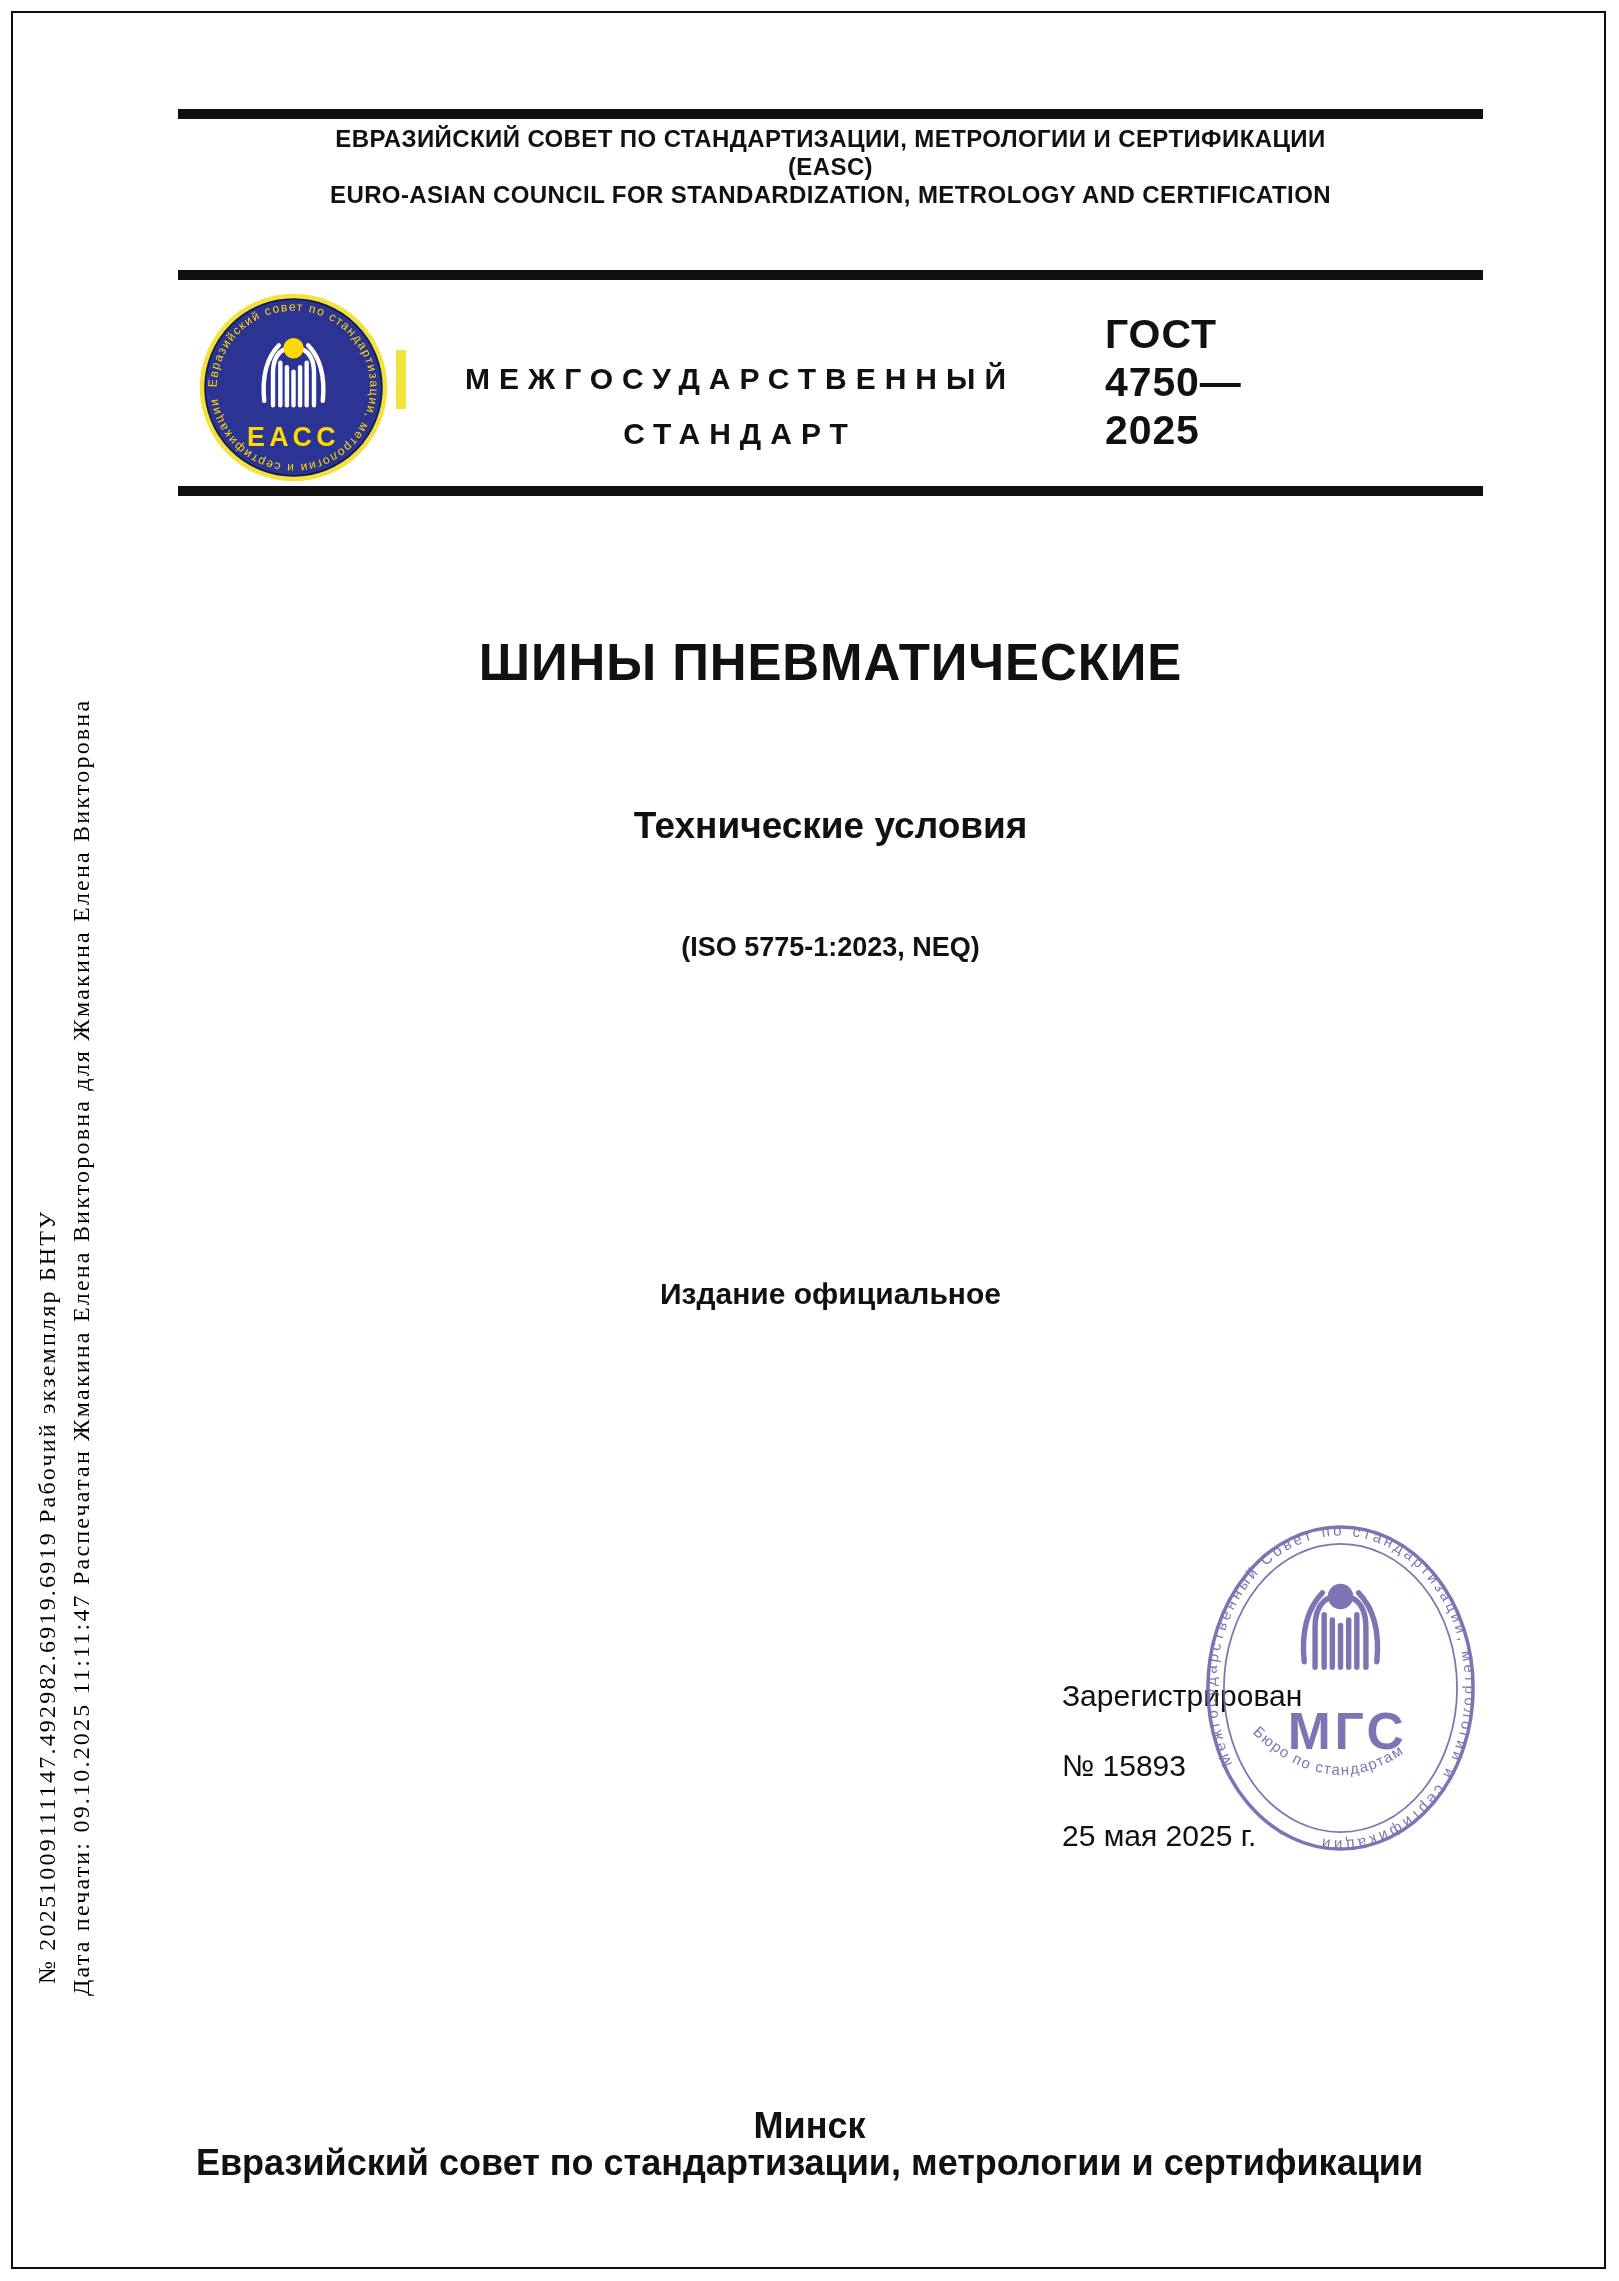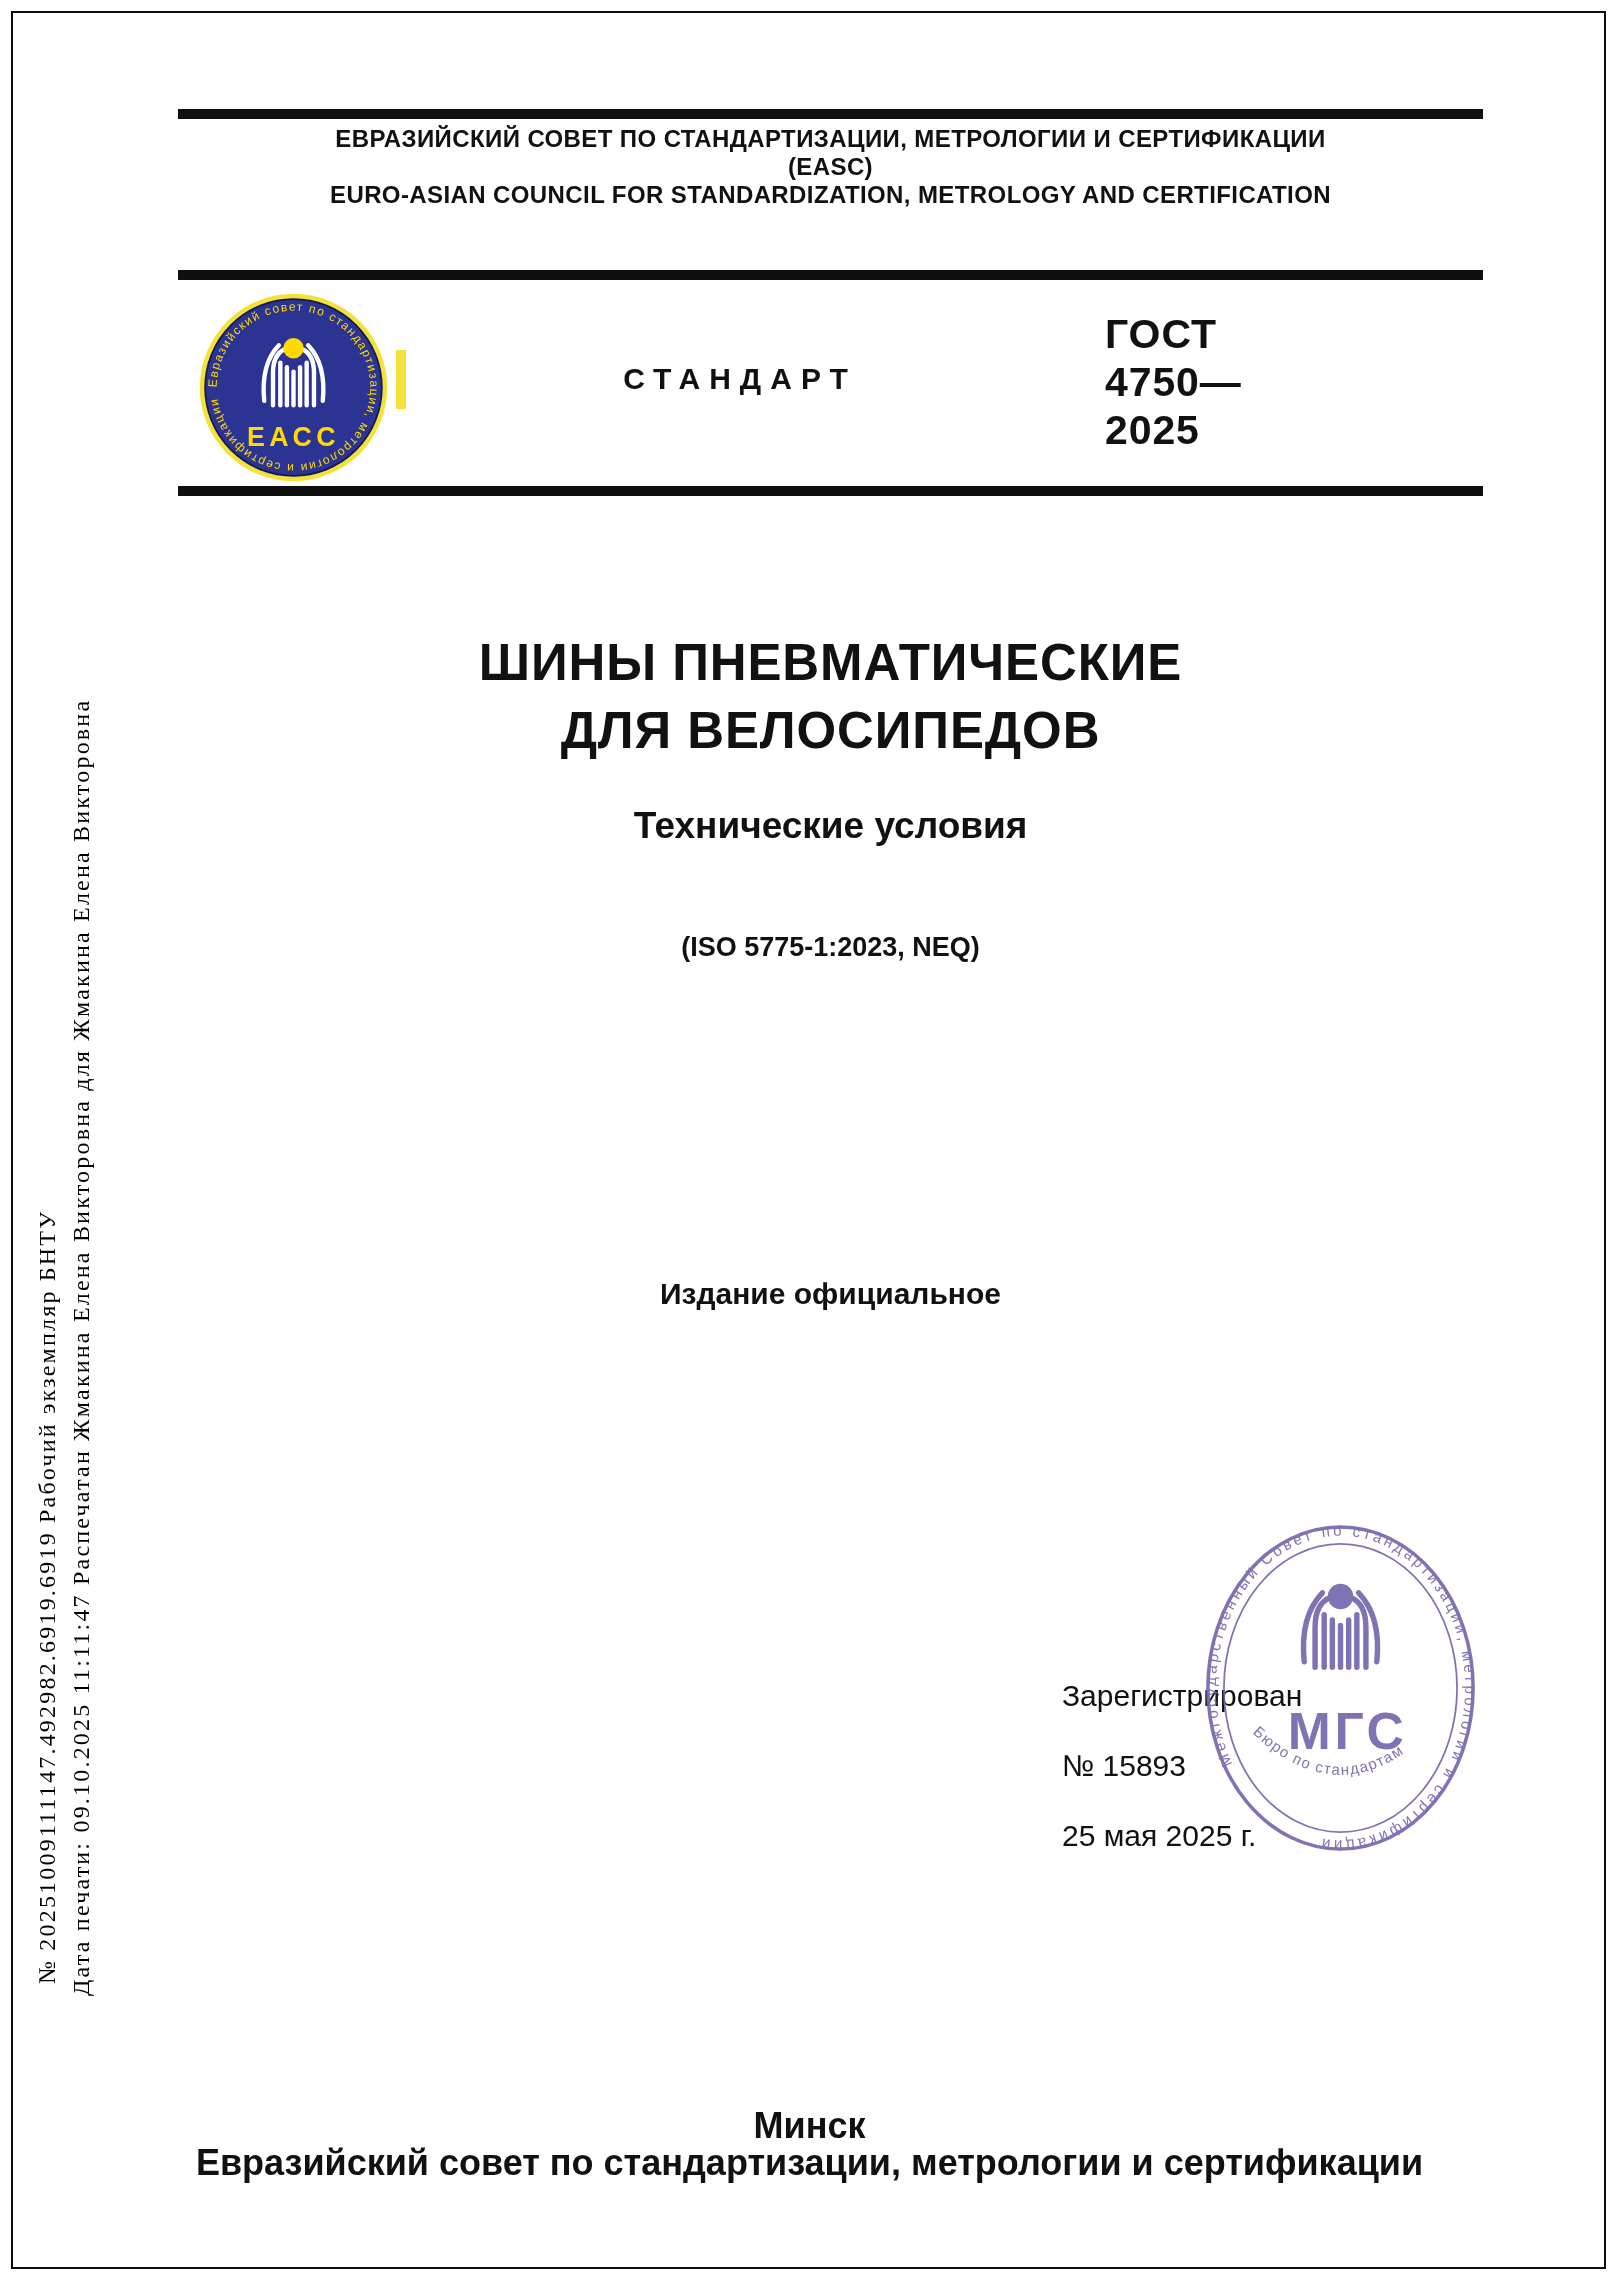--- a/index.html
+++ b/index.html
@@ -92,33 +92,33 @@
     <g transform="translate(0,-8) scale(0.82)">
       <use href="#cis-hands" color="#ffffff"></use>
       <circle cx="0" cy="-44" r="14" fill="#ffd900"></circle>
     </g>
     <text x="0" y="66" text-anchor="middle" font-size="30" font-weight="bold" fill="#ffd900" letter-spacing="5">ЕАСС</text>
   </svg>
 </div>
 <div class="logo-sliver"></div>
 
 <div class="band-label">
+  <div>МЕЖГОСУДАРСТВЕННЫЙ</div>
   <div>СТАНДАРТ</div>
 </div>
 <div class="designation">
   <div>ГОСТ</div>
   <div>4750—</div>
   <div>2025</div>
 </div>
 
 <div class="bar bar3"></div>
 
 <div class="title-block doc-title abs">
   <div>ШИНЫ ПНЕВМАТИЧЕСКИЕ</div>
-  <div>ДЛЯ ВЕЛОСИПЕДОВ</div>
 </div>
 <div class="title-block doc-subtitle abs">Технические условия</div>
 <div class="title-block doc-iso abs">(ISO 5775-1:2023, NEQ)</div>
 <div class="title-block doc-edition abs">Издание официальное</div>
 
 <div class="reg-block">
   <div>Зарегистрирован</div>
   <div>№ 15893</div>
   <div>25 мая 2025 г.</div>
 </div>

